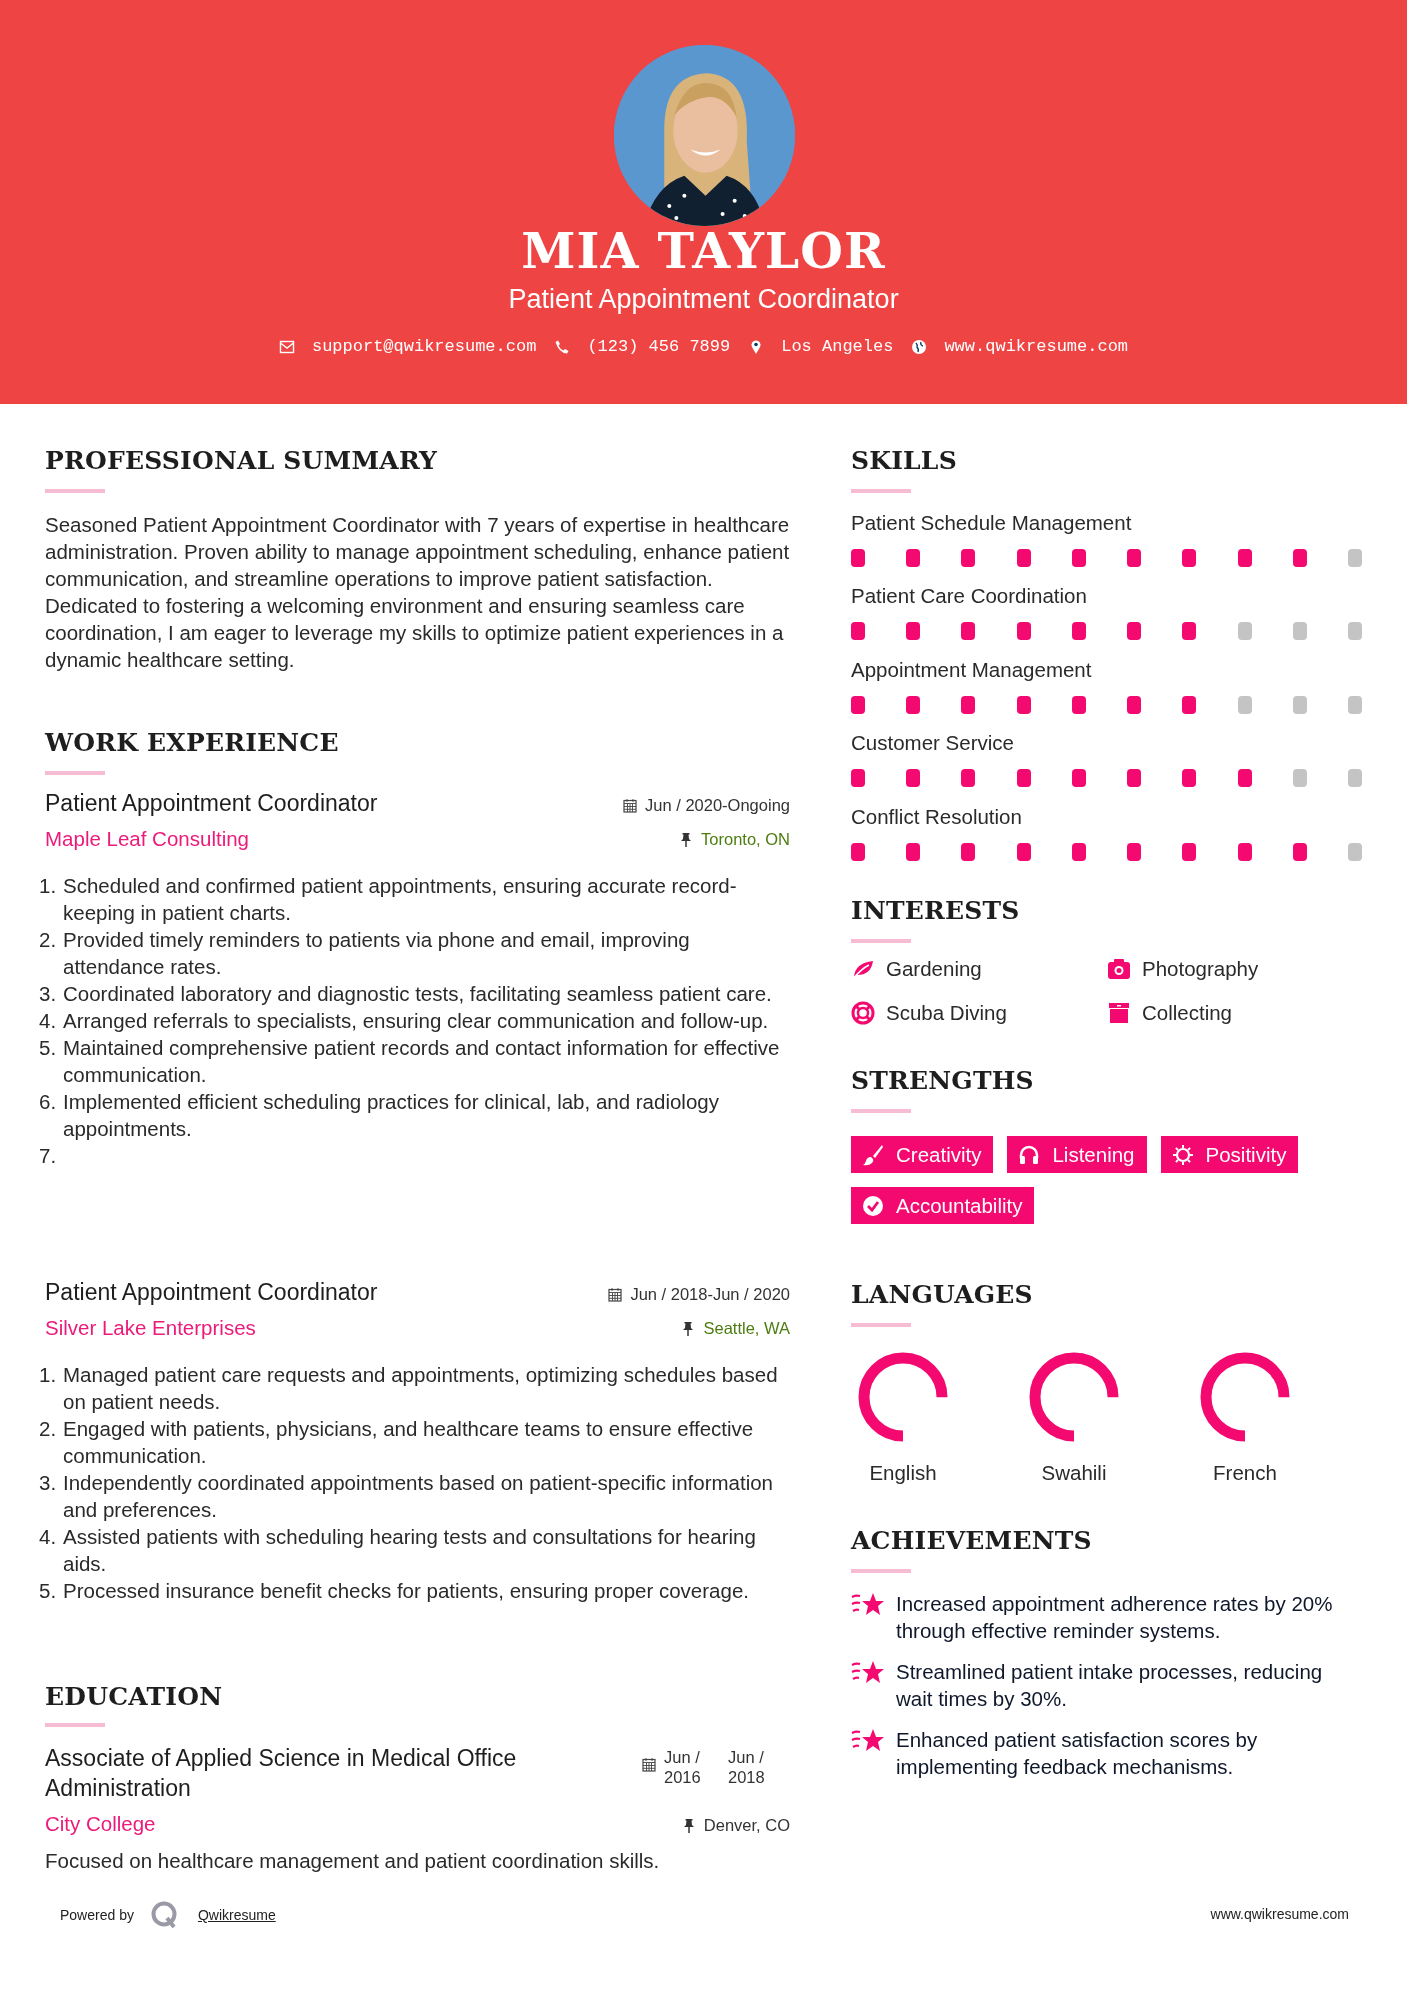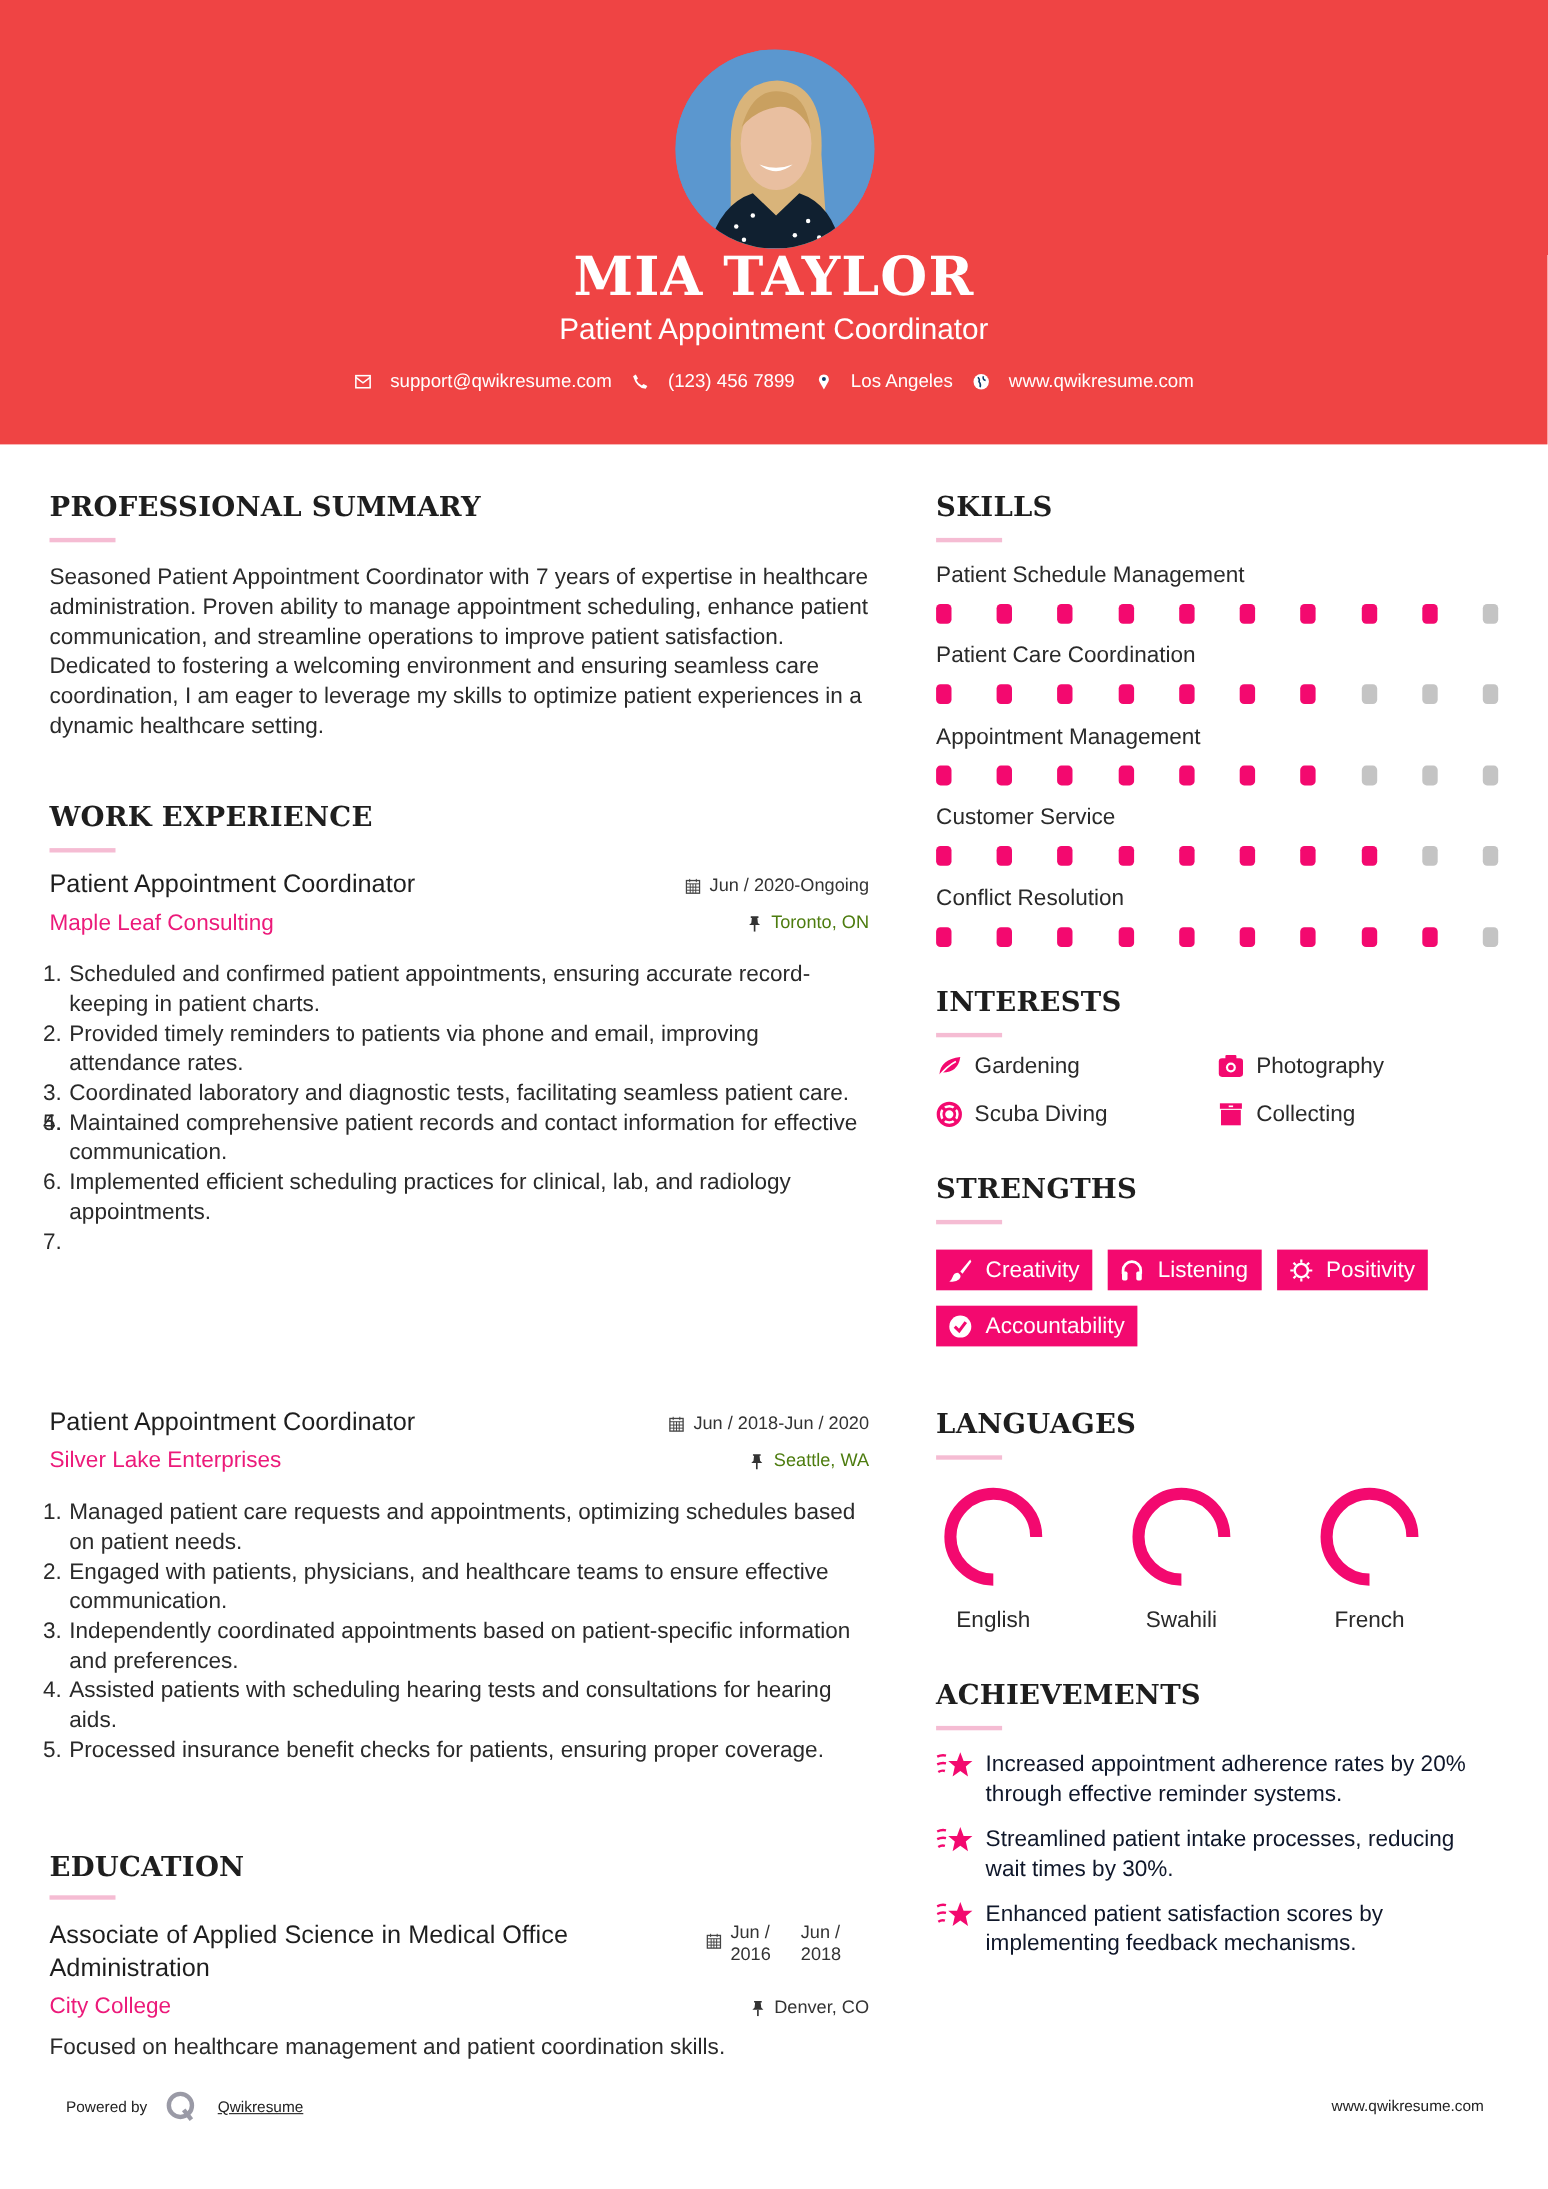--- a/index.html
+++ b/index.html
@@ -5,21 +5,21 @@
   * { box-sizing: border-box; margin: 0; padding: 0; }
   html, body { width: 1407px; height: 1990px; background: #ffffff; overflow: hidden; }
   body { position: relative; font-family: "Liberation Sans", "DejaVu Sans", sans-serif; color: #222; }
 
   .header { position: absolute; left: 0; top: 0; width: 1407px; height: 404px; background: #ef4444; }
   .photo { position: absolute; left: 614px; top: 45px; width: 181px; height: 181px; border-radius: 50%; background: #5b97cf; overflow: hidden; }
   .photo svg { width: 100%; height: 100%; display: block; }
   .name { position: absolute; left: 0; width: 1407px; top: 222px; text-align: center; color: #fff; font-family: "DejaVu Serif", "Liberation Serif", serif; font-weight: bold; font-size: 49px; letter-spacing: 1px; }
   .jobtitle { position: absolute; left: 0; width: 1407px; top: 284px; text-align: center; color: #fff; font-size: 27px; }
   .contacts { position: absolute; left: 0; width: 1407px; top: 337px; display: flex; justify-content: center; align-items: center; color: #fff; font-size: 17px; }
-  .contacts .ci { display: flex; align-items: center; margin: 0 9px; }
+  .contacts .ci { display: flex; align-items: center; margin: 0 9px; font-family: Liberation Mono, monospace; }
   .contacts .ci svg { width: 16px; height: 16px; margin-right: 17px; fill: none; stroke: #fff; }
 
   .sec-title { position: absolute; font-family: "DejaVu Serif", "Liberation Serif", serif; font-weight: bold; font-size: 25px; color: #1e1e1e; letter-spacing: 0.2px; }
   .sec-line { position: absolute; width: 60px; height: 4px; background: #f5bcd3; }
 
   .summary { position: absolute; left: 45px; top: 511px; width: 748px; font-size: 20.5px; line-height: 27px; color: #2a2a2a; }
 
   .job { position: absolute; left: 45px; width: 745px; }
   .job .role { position: absolute; left: 0; top: 0; font-size: 23px; color: #1e1e1e; }
   .job .company { position: absolute; left: 0; top: 37px; font-size: 20.5px; color: #ec1a7a; }
@@ -142,21 +142,21 @@
     <svg viewBox="0 0 14 15">
         <path d="M3.5 1 H10.5 V2.5 H9.5 L10 7 L12 9 H2 L4 7 L4.5 2.5 H3.5 Z" fill="#333"></path>
         <path d="M7 9 V15" stroke="#333" stroke-width="1.5"></path>
       </svg>
     <span>Toronto, ON</span>
   </div>
   <ol>
     <li><span class="num">1.</span><span>Scheduled and confirmed patient appointments, ensuring accurate record-keeping in patient charts.</span></li>
     <li><span class="num">2.</span><span>Provided timely reminders to patients via phone and email, improving attendance rates.</span></li>
     <li><span class="num">3.</span><span>Coordinated laboratory and diagnostic tests, facilitating seamless patient care.</span></li>
-    <li><span class="num">4.</span></li>
+    <li><span class="num">4.</span><span>Arranged referrals to specialists, ensuring clear communication and follow-up.</span></li>
     <li><span class="num">5.</span><span>Maintained comprehensive patient records and contact information for effective communication.</span></li>
     <li><span class="num">6.</span><span>Implemented efficient scheduling practices for clinical, lab, and radiology appointments.</span></li>
     <li><span class="num">7.</span></li>
   </ol>
 </div>
 
 <div class="job" style="top:1279px;">
   <div class="role">Patient Appointment Coordinator</div>
   <div class="company">Silver Lake Enterprises</div>
   <div class="date">

